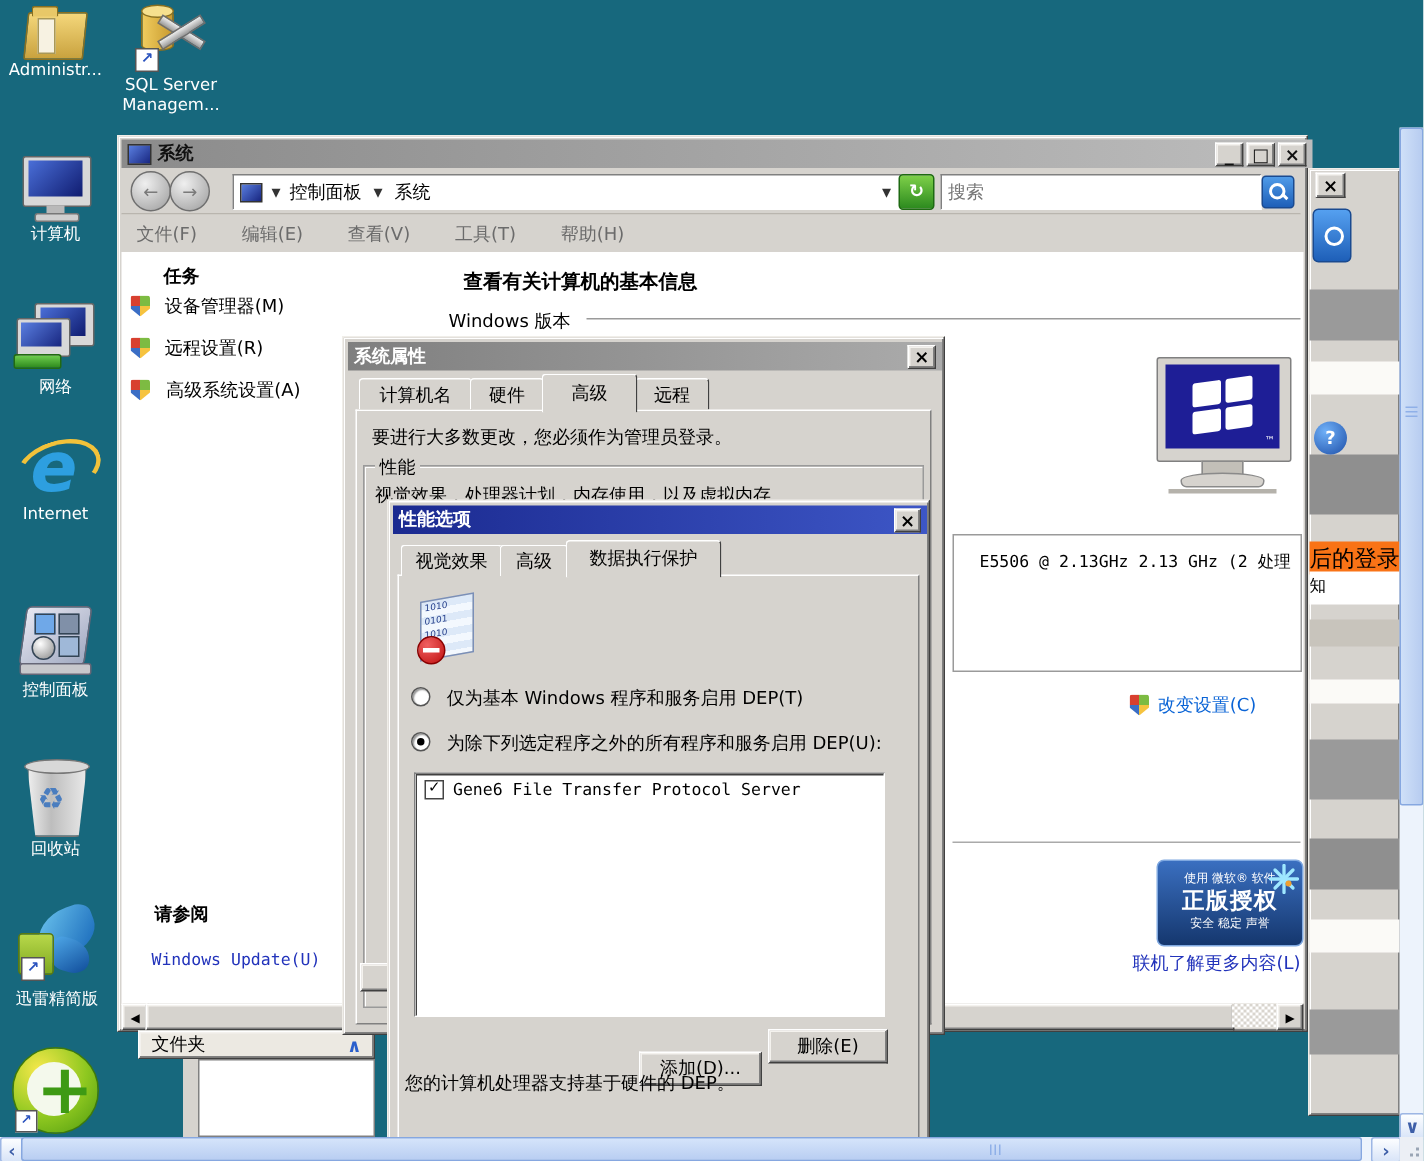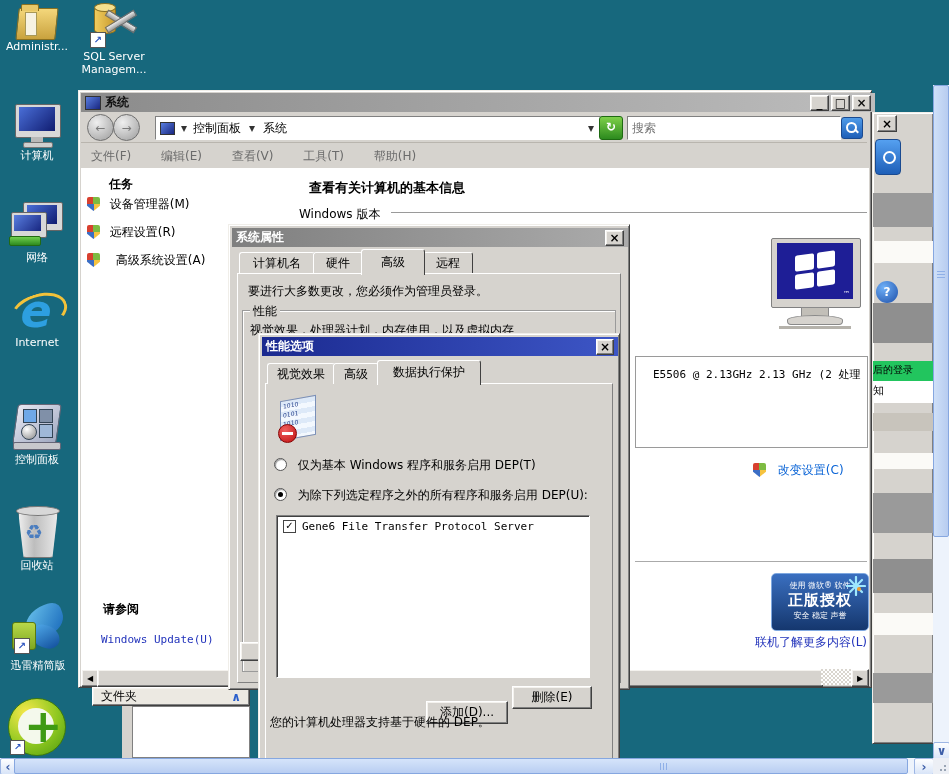--- a/index.html
+++ b/index.html
@@ -141,21 +141,21 @@
 
   <div class="abs win-frame" style="left:872px;top:112px;width:60px;height:630px;">
     <div class="abs btn3d" style="left:4px;top:2px;width:18px;height:15px;font-weight:bold;">×</div>
     <div class="abs" style="left:2px;top:26px;width:24px;height:34px;background:linear-gradient(180deg,#55A0F0,#1E5FB8);border:1px solid #1A4A90;border-radius:4px;">
       <div class="abs" style="left:7px;top:11px;width:9px;height:9px;border:2px solid #fff;border-radius:50%;"></div>
     </div>
     <div class="grayband" style="top:80px;height:34px;background:#9A9A9A;"></div>
     <div class="grayband" style="top:128px;height:22px;background:#FBFAF7;"></div>
     <div class="grayband" style="top:190px;height:40px;background:#8F8F8F;"></div>
     <div class="abs" style="left:3px;top:168px;width:22px;height:22px;border-radius:50%;background:radial-gradient(circle at 35% 30%,#6FB0F8,#1E4FA8);color:#fff;font-weight:bold;text-align:center;line-height:22px;">?</div>
-    <div class="grayband nowrap" style="top:248px;height:20px;background:#22c55e;font-size:10px;overflow:hidden;padding-top:2px;">后的登录</div>
+    <div class="grayband nowrap" style="top:248px;height:20px;background:#f97316;font-size:15px;overflow:hidden;padding-top:2px;">后的登录</div>
     <div class="grayband nowrap" style="top:268px;height:20px;background:#fff;font-size:11px;overflow:hidden;padding-top:2px;">知</div>
     <div class="grayband" style="top:300px;height:18px;background:#C8C4BC;"></div>
     <div class="grayband" style="top:340px;height:16px;background:#FBFAF7;"></div>
     <div class="grayband" style="top:380px;height:40px;background:#9A9A9A;"></div>
     <div class="grayband" style="top:446px;height:34px;background:#8F8F8F;"></div>
     <div class="grayband" style="top:500px;height:22px;background:#FBFAF7;"></div>
     <div class="grayband" style="top:560px;height:30px;background:#9A9A9A;"></div>
   </div>
 
   <div class="abs win-frame" style="left:78px;top:90px;width:792px;height:596px;z-index:5;">
@@ -209,21 +209,21 @@
       <div class="abs" style="left:6px;top:28px;">
         <span class="shield"></span>
         <span style="margin-left:6px;vertical-align:3px;">设备管理器(M)</span>
       </div>
       <div class="abs" style="left:6px;top:56px;">
         <span class="shield"></span>
         <span style="margin-left:6px;vertical-align:3px;">远程设置(R)</span>
       </div>
       <div class="abs" style="left:6px;top:84px;">
         <span class="shield"></span>
-        <span style="margin-left:12px;vertical-align:3px;">高级系统设置(A)</span>
+        <span style="margin-left:7px;vertical-align:3px;">高级系统设置(A)</span>
       </div>
       <div class="abs" style="left:22px;top:433px;font-weight:bold;">请参阅</div>
       <div class="abs link mono" style="left:20px;top:465px;font-size:11px;text-decoration:none;">Windows Update(U)</div>
 
       <div class="abs nowrap" style="left:228px;top:11px;font-weight:bold;font-size:13px;">查看有关计算机的基本信息</div>
       <div class="abs nowrap" style="left:218px;top:38px;">Windows 版本</div>
       <div class="abs etched" style="left:310px;top:44px;width:476px;"></div>
 
       <div class="abs" style="left:554px;top:188px;width:231px;height:90px;border:1px solid #9A9A9A;"></div>
       <div class="abs mono nowrap" style="left:572px;top:199px;font-size:11px;">E5506  @ 2.13GHz   2.13 GHz  (2 处理</div>
@@ -239,21 +239,21 @@
           </div>
           <span class="abs" style="right:3px;bottom:1px;color:#fff;font-size:7px;">™</span>
         </div>
         <div class="abs" style="left:30px;top:69px;width:26px;height:8px;background:#C2BFB8;border:1px solid #8a8a8a;"></div>
         <div class="abs" style="left:16px;top:77px;width:54px;height:8px;background:#D6D3CE;border:1px solid #8a8a8a;border-radius:50% 50% 4px 4px;"></div>
         <div class="abs" style="left:8px;top:88px;width:72px;height:3px;background:#B5B2AB;"></div>
       </div>
 
       <div class="abs nowrap" style="left:672px;top:294px;">
         <span class="shield"></span>
-        <span class="blink" style="margin-left:8px;vertical-align:3px;">改变设置(C)</span>
+        <span class="blink" style="margin-left:2px;vertical-align:3px;">改变设置(C)</span>
       </div>
 
       <div class="abs" style="left:554px;top:393px;width:232px;border-top:1px solid #AAA;"></div>
 
       <div class="abs" style="left:690px;top:405px;width:96px;height:56px;border-radius:5px;background:linear-gradient(180deg,#3A6FC0,#15376E);border:1px solid #7FA8E0;color:#fff;text-align:center;">
         <div style="font-size:8px;margin-top:6px;">使用 微软® 软件</div>
         <div style="font-size:15px;font-weight:bold;letter-spacing:1px;">正版授权</div>
         <div style="font-size:8px;">安全 稳定 声誉</div>
         <svg class="abs" style="right:2px;top:2px;" width="20" height="20" viewBox="0 0 20 20">
           <g stroke="#9FE8FF" stroke-width="2.2" stroke-linecap="round">

